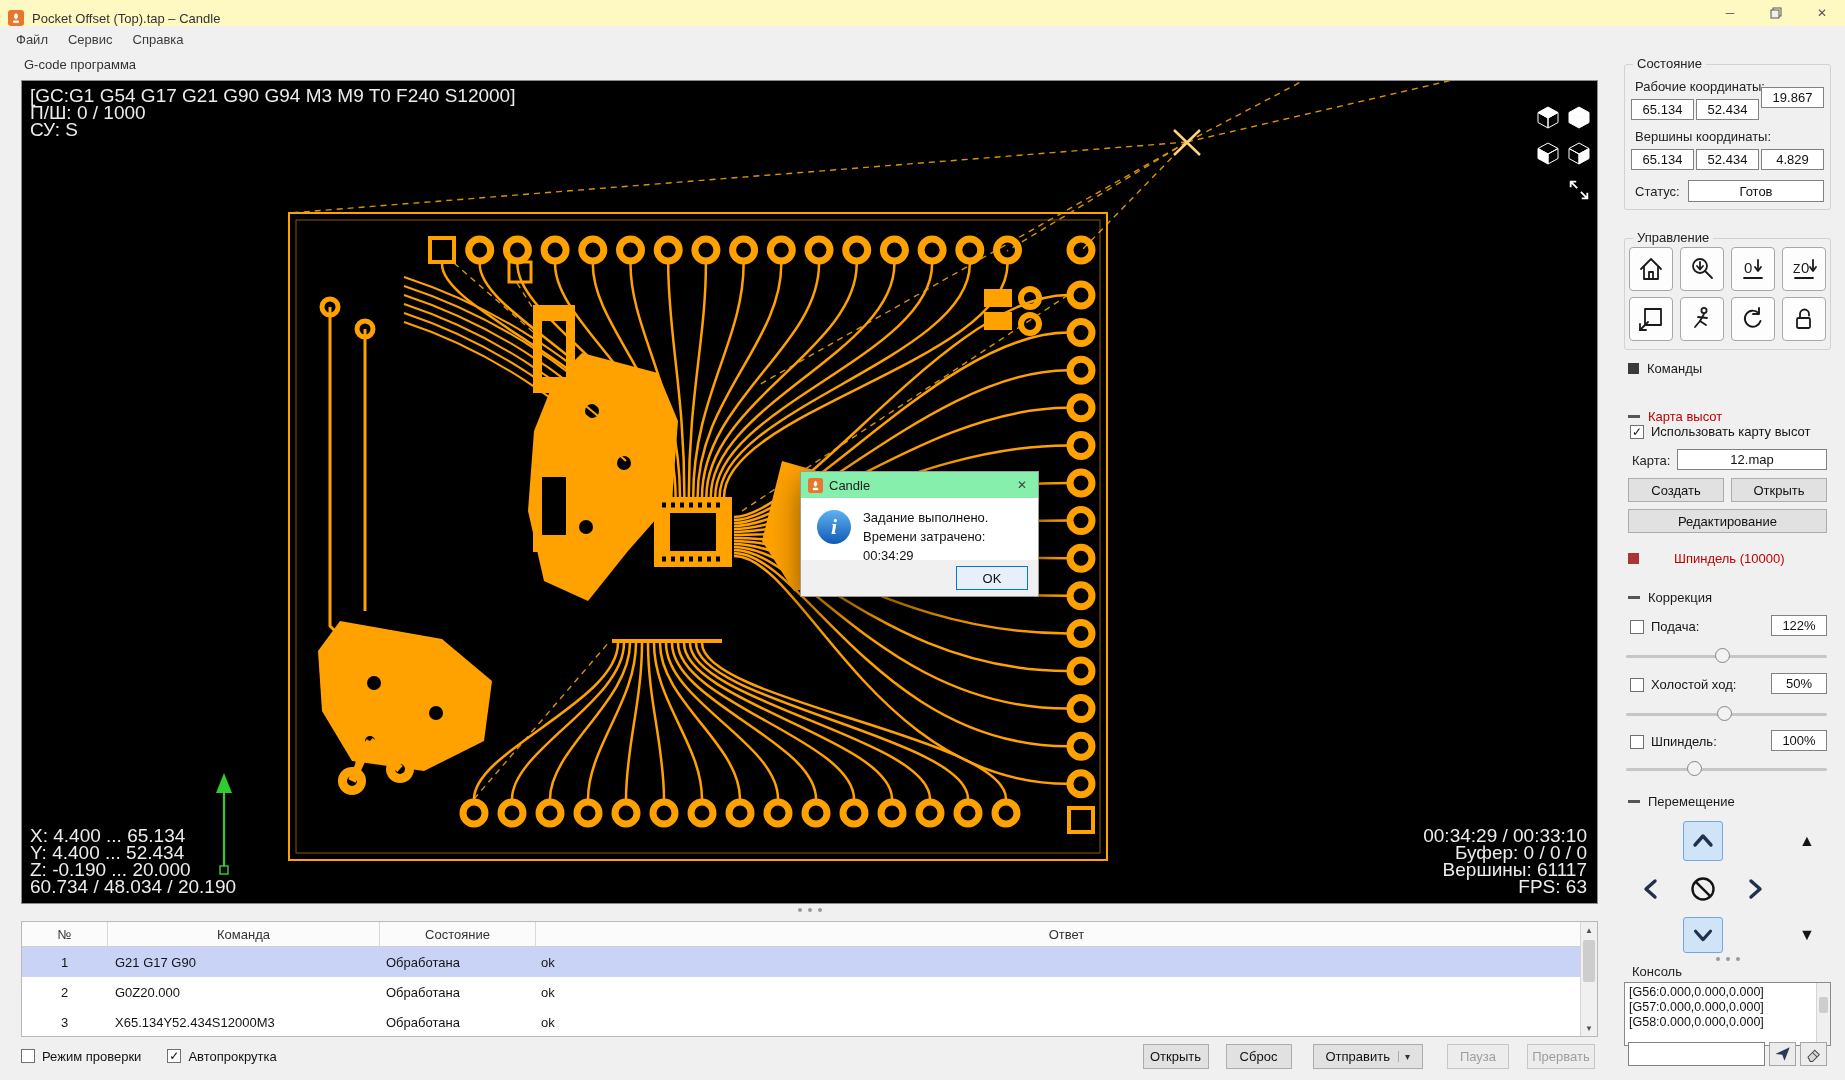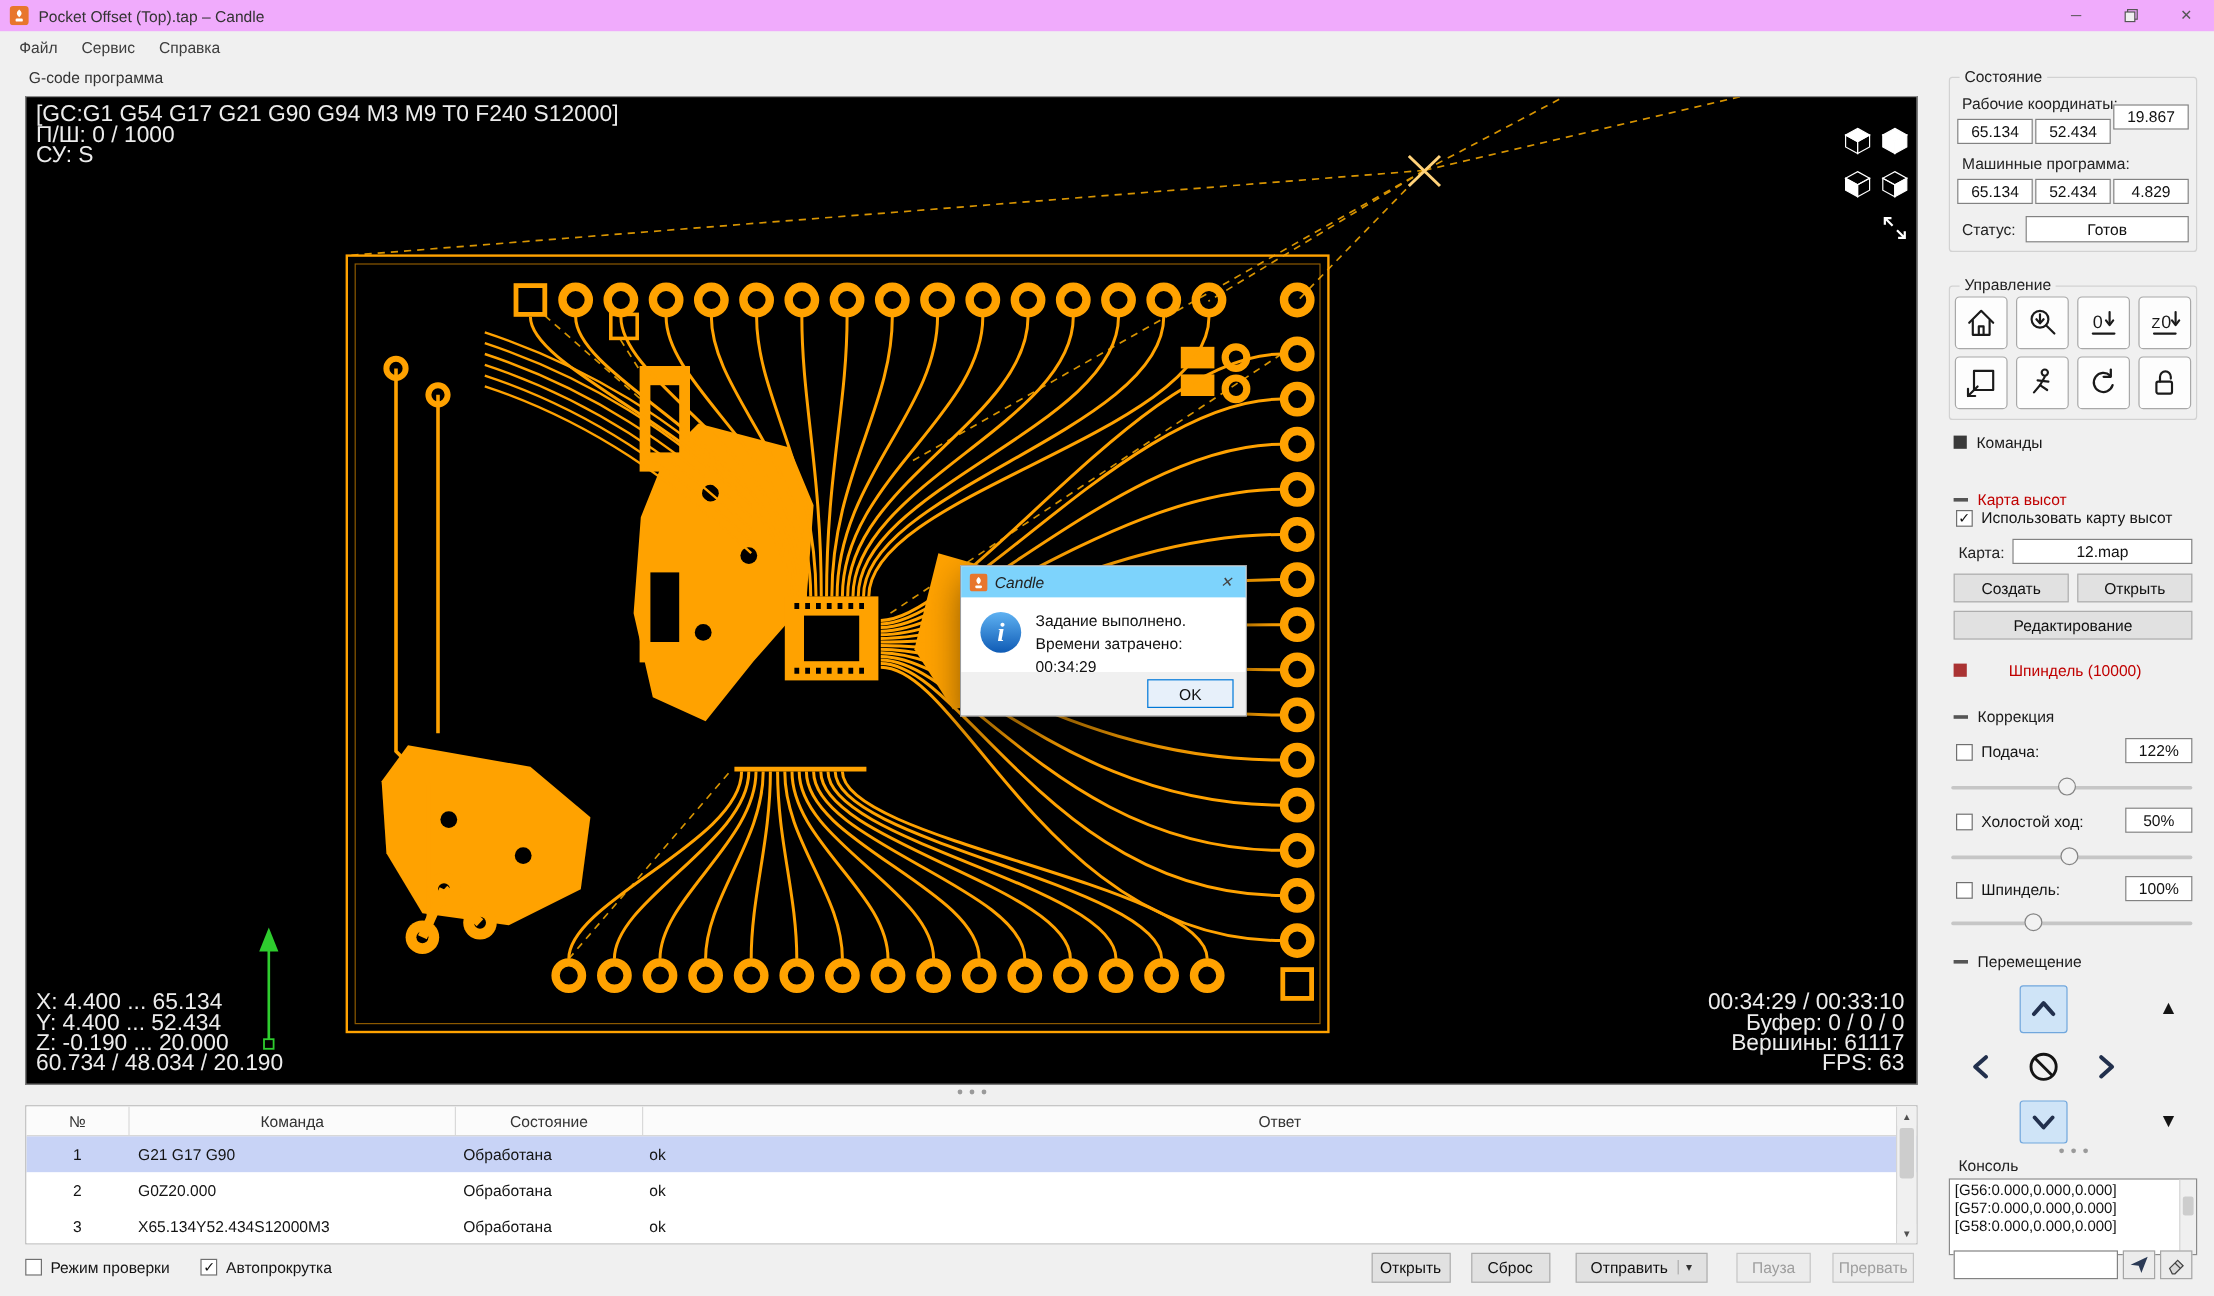--- a/index.html
+++ b/index.html
@@ -1,21 +1,21 @@
 <!DOCTYPE html>
 <html><head>
 <meta charset="utf-8">
 <style>
   html,body{margin:0;padding:0;background:#d8d8d8;}
   #app{position:relative;width:1845px;height:1080px;background:#f0f0f0;
        font-family:"Liberation Sans",sans-serif;font-size:13px;color:#141414;overflow:hidden;}
 
   
-  .titlebar{position:absolute;left:0;top:0;right:0;height:26px;display:flex;align-items:center;
-            padding-left:8px;background:#f0abfc;}
+  .titlebar{position:absolute;left:0;top:0;right:0;height:26px;display:flex;align-items:flex-end;
+            padding-left:8px;background:#fef9c3;}
   .titlebar .title{margin-left:8px;color:#333;font-size:13px;}
   .winbtns{position:absolute;right:0;top:0;height:26px;display:flex;}
   .winbtn{width:46px;height:26px;display:flex;align-items:center;justify-content:center;color:#555;font-size:12px;}
 
   
   .menubar{position:absolute;left:0;top:26px;height:26px;display:flex;align-items:center;padding-left:6px;}
   .menu-item{padding:4px 10px;color:#3c3c3c;}
 
   .gcode-label{position:absolute;left:24px;top:57px;color:#333;}
 
@@ -81,21 +81,21 @@
   .tri{font-size:16px;color:#141414;}
   .console-box{position:absolute;left:0;right:0;background:#fff;border:1px solid #8a8a8a;overflow:hidden;
                font-size:12.5px;line-height:15px;padding:2px 4px;color:#111;}
   .con-scroll{position:absolute;right:0;top:0;bottom:0;width:14px;background:#f0f0f0;border-left:1px solid #d5d5d5;}
   .iconbtn{position:absolute;width:27px;height:24px;background:#ececec;border:1px solid #a6a6a6;
            display:flex;align-items:center;justify-content:center;}
 
   
   .dialog{position:absolute;left:800px;top:471px;width:237px;height:124px;background:#fff;
           border:1px solid #9b9b9b;box-shadow:3px 12px 30px rgba(0,0,0,.55);z-index:50;}
-  .dlg-title{height:26px;display:flex;align-items:center;padding-left:7px;background:#7dd3fc;font-style:italic;}
+  .dlg-title{height:26px;display:flex;align-items:center;padding-left:7px;background:#86efac;}
   .dlg-title .t{margin-left:6px;color:#222;font-size:13px;}
   .dlg-close{margin-left:auto;width:32px;height:26px;display:flex;align-items:center;justify-content:center;color:#444;font-size:12px;}
   .dlg-body{position:relative;height:62px;background:#fff;}
   .info-ico{position:absolute;left:16px;top:12px;width:34px;height:34px;border-radius:50%;
             background:linear-gradient(#5fb2f2,#0f5bb5);color:#fff;display:flex;align-items:center;justify-content:center;
             font-family:"Liberation Serif",serif;font-style:italic;font-weight:bold;font-size:22px;}
   .dlg-text{position:absolute;left:62px;top:10px;font-size:13px;line-height:19px;color:#111;}
   .dlg-footer{position:absolute;left:0;right:0;bottom:0;height:36px;background:#f0f0f0;
               display:flex;align-items:center;justify-content:flex-end;padding-right:10px;}
   .okbtn{width:70px;height:22px;background:#e7f0fa;border:1px solid #0078d7;display:flex;
@@ -402,21 +402,21 @@
   </div>
 
   <div class="sidebar">
 
     <div class="gbox" style="top:64px;height:146px;">
       <span class="gtitle">Состояние</span>
       <span class="slabel" style="left:10px;top:14px;">Рабочие координаты:</span>
       <div class="field" style="left:6px;top:34px;width:63px;height:21px;">65.134</div>
       <div class="field" style="left:71px;top:34px;width:63px;height:21px;">52.434</div>
       <div class="field" style="left:136px;top:22px;width:63px;height:21px;">19.867</div>
-      <span class="slabel" style="left:10px;top:64px;">Машинные программа:</span>
+      <span class="slabel" style="left:10px;top:64px;">Вершины координаты:</span>
       <div class="field" style="left:6px;top:84px;width:63px;height:21px;">65.134</div>
       <div class="field" style="left:71px;top:84px;width:63px;height:21px;">52.434</div>
       <div class="field" style="left:136px;top:84px;width:63px;height:21px;">4.829</div>
       <span class="slabel" style="left:10px;top:119px;">Статус:</span>
       <div class="field" style="left:63px;top:115px;width:136px;height:22px;">Готов</div>
     </div>
 
     <div class="gbox" style="top:238px;height:112px;">
       <span class="gtitle">Управление</span>
       <div class="ctl-btn" style="left:4px;top:8px;">

